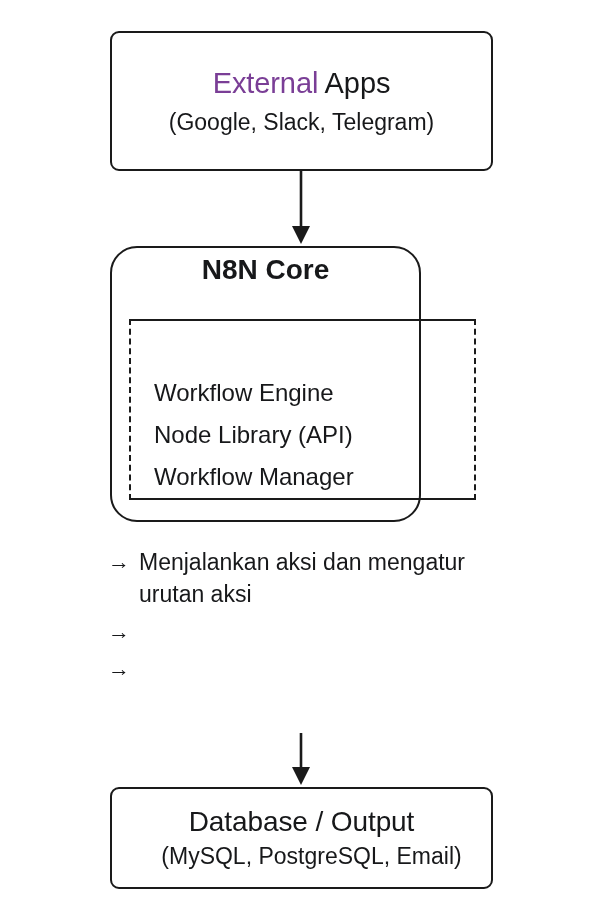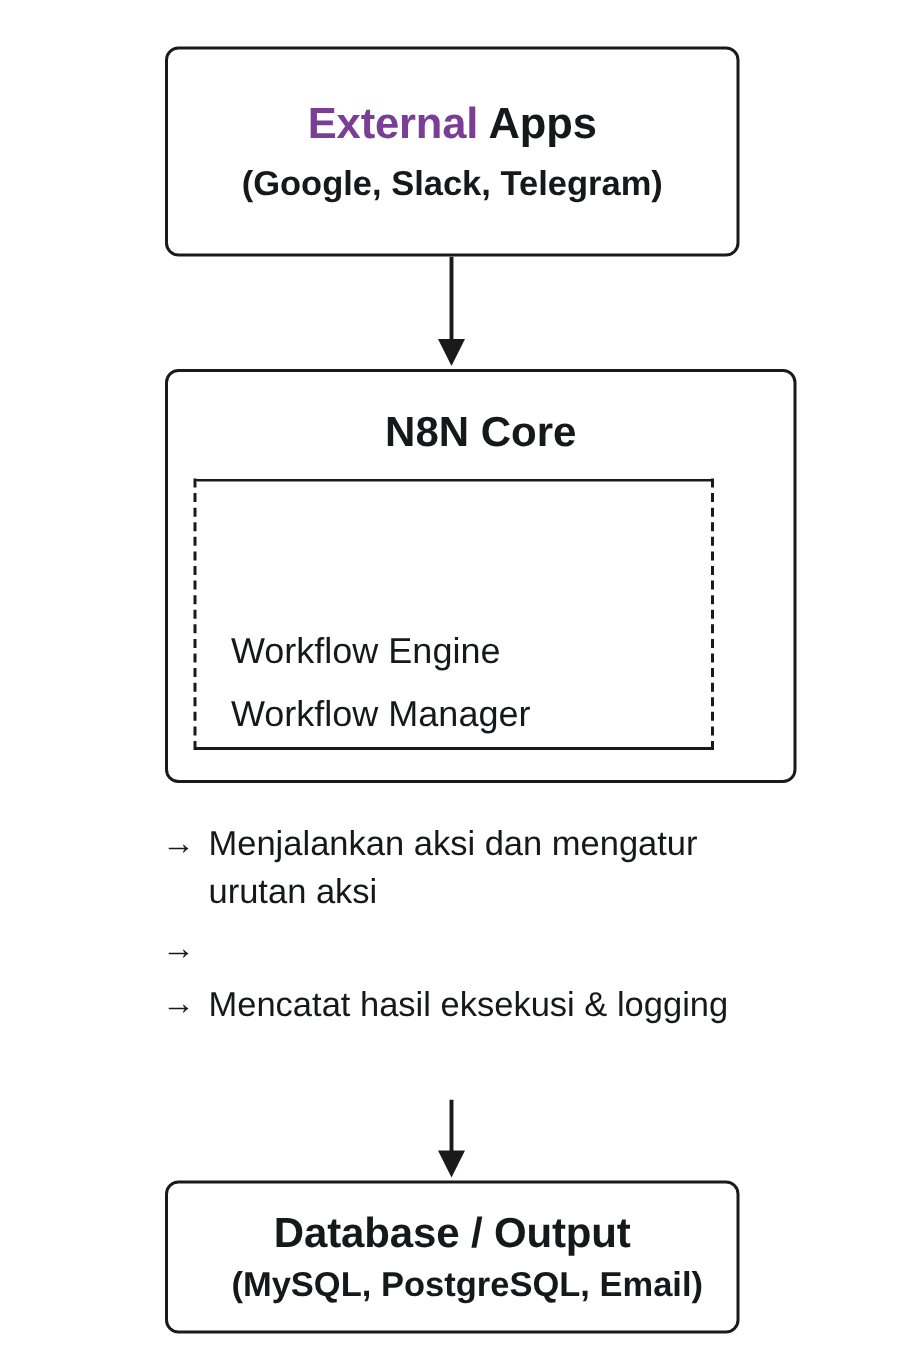--- a/index.html
+++ b/index.html
@@ -38,33 +38,33 @@
 
   
   #box-external {
     left: 110px;
     top: 31px;
     width: 383px;
     height: 140px;
   }
   .title-lg {
     font-size: 29px;
-    font-weight: 700;
+    font-weight: 400;
     letter-spacing: -0.1px;
     line-height: 1.12;
     text-align: center;
     margin: 0 0 9px 0;
     white-space: nowrap;
   }
   .accent {
     color: #7a3e96;
   }
   .subtitle {
     font-size: 23px;
-    font-weight: 700;
+    font-weight: 400;
     line-height: 1.15;
     text-align: center;
     margin: 0;
     white-space: nowrap;
     color: #17181a;
   }
 
   
   .arrow {
     position: absolute;
@@ -80,24 +80,25 @@
     left: 288px;
     top: 733px;
     width: 26px;
     height: 54px;
   }
 
   
   #box-core {
     left: 110px;
     top: 246px;
-    width: 421px;
+    width: 311px;
     height: 276px;
     justify-content: flex-start;
-    padding-top: 24px;
+    padding-top: 6px;
+    border-radius: 27px;
   }
   .core-title {
     font-size: 28px;
     font-weight: 700;
     letter-spacing: 0px;
     margin: 0;
     text-align: center;
     white-space: nowrap;
   }
 
@@ -188,35 +189,35 @@
   <svg class="arrow" id="arrow-1" viewBox="0 0 26 75">
     <line x1="13" y1="0" x2="13" y2="57" stroke="#1a1a1a" stroke-width="2.6"></line>
     <polygon points="4,55 22,55 13,73" fill="#1a1a1a"></polygon>
   </svg>
 
   <div class="node-box" id="box-core">
     <p class="core-title">N8N Core</p>
 
     <div class="inner-box">
       <p class="inner-item">Workflow Engine</p>
+      <p class="inner-item">Node Library (API)</p>
       <p class="inner-item">Workflow Manager</p>
     </div>
   </div>
 
   <ul id="feature-list">
     <li>
       <span class="bullet-arrow">→</span>
       <span class="bullet-text">Menjalankan aksi dan mengatur urutan aksi</span>
     </li>
     <li>
       <span class="bullet-arrow">→</span>
     </li>
     <li>
       <span class="bullet-arrow">→</span>
-      <span class="bullet-text">Mencatat hasil eksekusi &amp; logging</span>
     </li>
   </ul>
 
   <svg class="arrow" id="arrow-2" viewBox="0 0 26 54">
     <line x1="13" y1="0" x2="13" y2="36" stroke="#1a1a1a" stroke-width="2.6"></line>
     <polygon points="4,34 22,34 13,52" fill="#1a1a1a"></polygon>
   </svg>
 
   <div class="node-box" id="box-database">
     <p class="title-lg">Database / Output</p>

